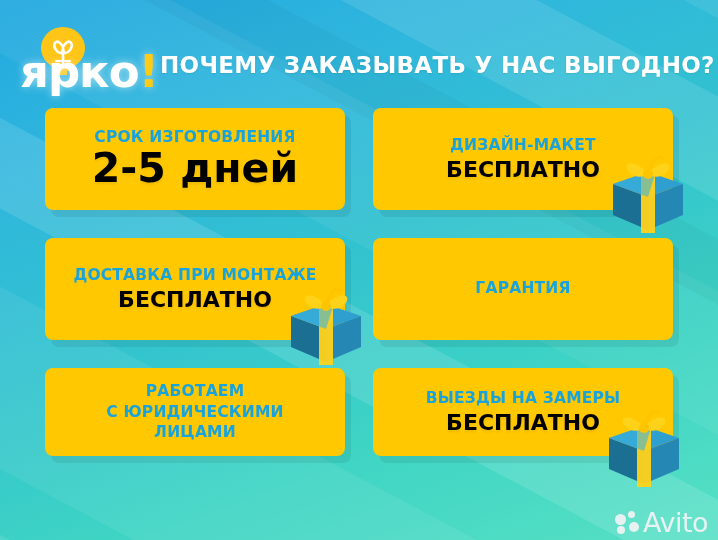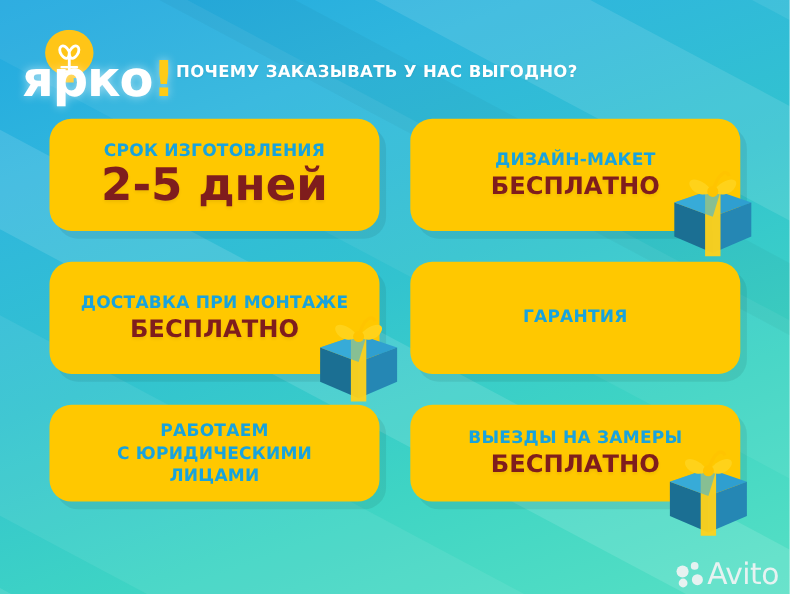--- a/index.html
+++ b/index.html
@@ -29,43 +29,43 @@
   .bulb{position:absolute;left:26px;top:0px;width:46px;height:50px;}
   .logo-word{
     position:absolute;left:6px;top:22px;
     font-size:45px;font-weight:bold;color:#ffffff;letter-spacing:-1px;
     font-family:"DejaVu Sans","Liberation Sans",sans-serif;
     text-shadow:0 0 9px rgba(255,255,255,0.55);
     line-height:1;
   }
   .logo-word .bang{color:#ffcb16;}
   .headline{
-    color:#ffffff;font-weight:bold;font-size:15px;letter-spacing:0.3px;
+    color:#ffffff;font-weight:bold;font-size:23px;letter-spacing:0.3px;
     font-family:"DejaVu Sans","Liberation Sans",sans-serif;
     white-space:nowrap;margin-left:6px;margin-top:6px;
     text-shadow:0 1px 2px rgba(0,0,0,0.08);
   }
 
   
   .grid{position:absolute;left:45px;top:108px;width:628px;}
   .row{display:flex;justify-content:space-between;margin-bottom:28px;position:relative;}
   .row:last-child{margin-bottom:0;}
   .card{
-    position:relative;width:300px;height:102px;background:#ffc800;border-radius:20px;
+    position:relative;width:300px;height:102px;background:#ffc800;border-radius:8px;
     display:flex;flex-direction:column;align-items:center;justify-content:center;
     box-shadow:6px 7px 0 rgba(0,0,0,0.07);
   }
   .card.tall{height:88px;}
   .sub{
     color:#18a3dd;font-weight:bold;font-size:15.5px;letter-spacing:0.2px;
     font-family:"DejaVu Sans","Liberation Sans",sans-serif;
     text-align:center;line-height:1.12;z-index:3;position:relative;
   }
   .big{
-    color:#7f1d1d;font-weight:bold;letter-spacing:0px;
+    color:#000000;font-weight:bold;letter-spacing:0px;
     font-family:"DejaVu Sans","Liberation Sans",sans-serif;
     text-align:center;line-height:1;z-index:3;position:relative;
     text-shadow:0 2px 3px rgba(0,0,0,0.07);
   }
   .big.xl{font-size:41px;margin-top:2px;}
   .big.lg{font-size:22px;margin-top:4px;}
   .sub.multi{font-size:15.5px;line-height:1.35;}
 
   
   .gift{position:absolute;width:86px;height:86px;z-index:6;pointer-events:none;}

